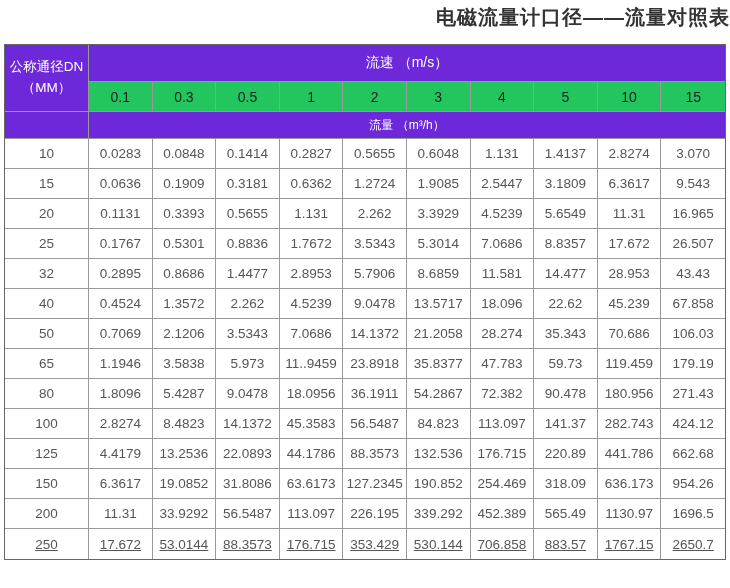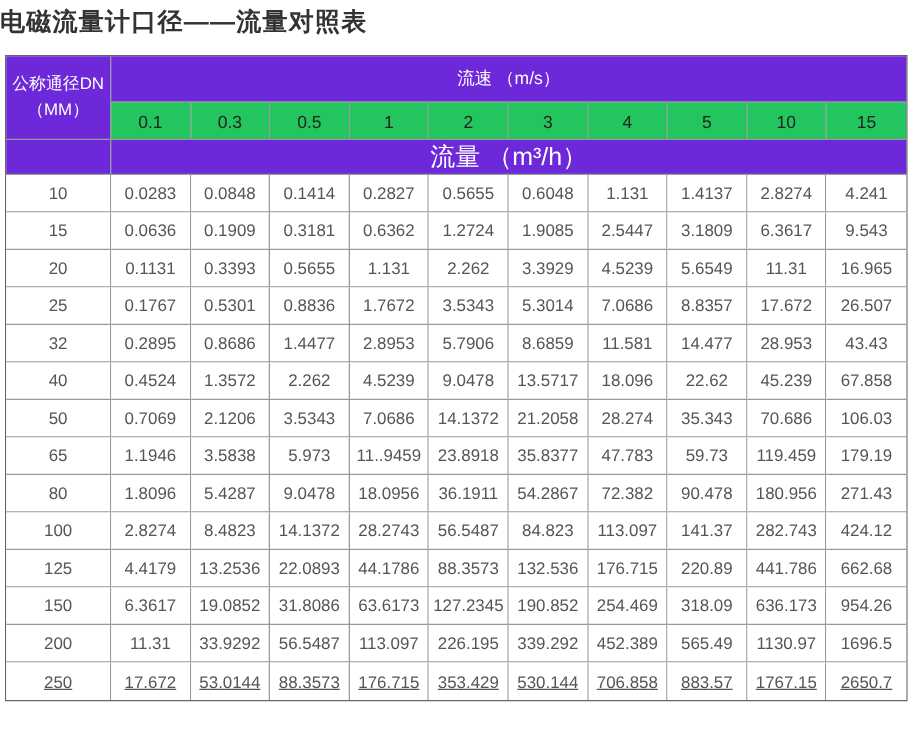--- a/index.html
+++ b/index.html
@@ -2,21 +2,21 @@
 <html><head>
 <meta charset="utf-8">
 <style>
   html,body { margin:0; padding:0; }
   body {
     width:730px; height:588px; background:#ffffff;
     font-family:"Liberation Sans","DejaVu Sans",sans-serif;
     overflow:hidden;
   }
   .page-title {
-    margin:4px 0 0 0; text-align:left;
+    margin:4px 0 0 0; text-align:right;
     font-size:20px; font-weight:bold; color:#333333; letter-spacing:1px;
   }
   .page-subtitle {
     margin:11px 0 0 0; text-align:center;
     font-size:15px; color:#333333;
   }
   table.flow-table {
     margin:13px 0 0 4px; width:722px;
     border-collapse:separate; border-spacing:0; table-layout:fixed;
     border:1px solid #666666;
@@ -33,21 +33,21 @@
   .flow-table tbody tr:last-child > * { border-bottom:none;text-decoration:underline; }
 
   .teal {
     background:#6d28d9; color:#ffffff;
     border-right-color:#ffffff; border-bottom-color:#ffffff;
   }
   .corner-header { font-size:13.5px; line-height:1.55; }
   .velocity-header { height:37px; font-size:14px; border-bottom-color:#999999 !important; }
   .vel-val { height:30px; font-size:14px; color:#222222; background:#22c55e; }
   .flow-spacer { height:27px; }
-  .flow-label { height:25px; font-size:20px; border-bottom-color:#999999 !important; }
+  .flow-label { height:25px; font-size:12px; border-bottom-color:#999999 !important; }
   .flow-spacer { border-bottom-color:#999999 !important; }
   .dn-cell { height:30px; font-size:13.5px; color:#555555; background:#ffffff; }
   .flow-table tbody td { height:30px; font-size:13.5px; color:#555555; background:#ffffff; }
 </style>
 </head>
 <body>
 
 <div class="page">
   <h1 class="page-title">电磁流量计口径——流量对照表</h1>
 
@@ -95,21 +95,21 @@
           <th class="dn-cell">10</th>
           <td>0.0283</td>
           <td>0.0848</td>
           <td>0.1414</td>
           <td>0.2827</td>
           <td>0.5655</td>
           <td>0.6048</td>
           <td>1.131</td>
           <td>1.4137</td>
           <td>2.8274</td>
-          <td>4.241</td>
+          <td>3.070</td>
         </tr>
         <tr>
           <th class="dn-cell">15</th>
           <td>0.0636</td>
           <td>0.1909</td>
           <td>0.3181</td>
           <td>0.6362</td>
           <td>1.2724</td>
           <td>1.9085</td>
           <td>2.5447</td>
@@ -206,21 +206,21 @@
           <td>72.382</td>
           <td>90.478</td>
           <td>180.956</td>
           <td>271.43</td>
         </tr>
         <tr>
           <th class="dn-cell">100</th>
           <td>2.8274</td>
           <td>8.4823</td>
           <td>14.1372</td>
-          <td>28.2743</td>
+          <td>45.3583</td>
           <td>56.5487</td>
           <td>84.823</td>
           <td>113.097</td>
           <td>141.37</td>
           <td>282.743</td>
           <td>424.12</td>
         </tr>
         <tr>
           <th class="dn-cell">125</th>
           <td>4.4179</td>

